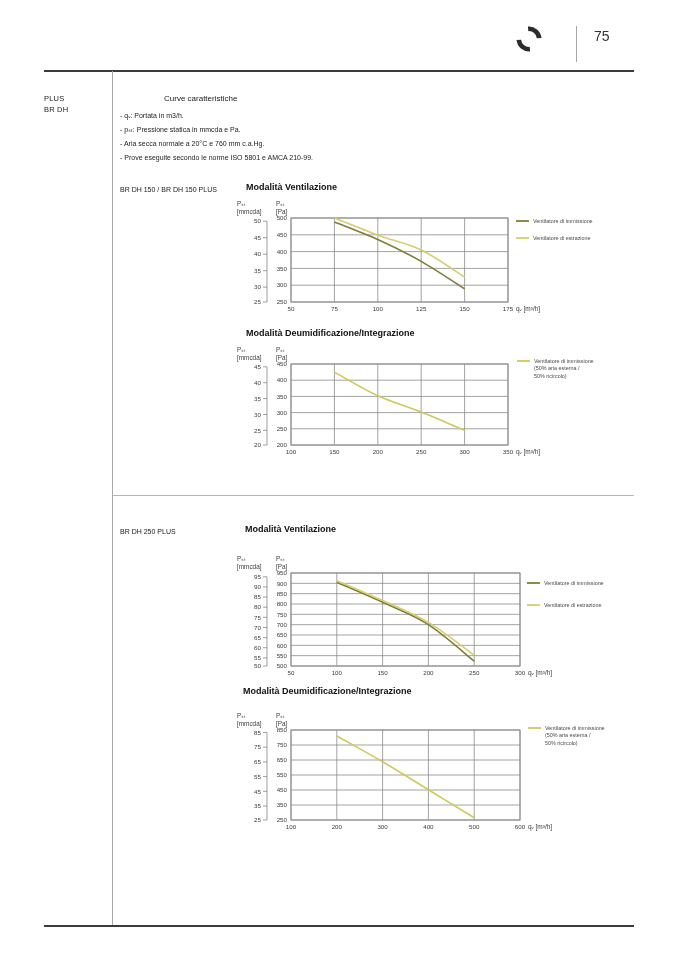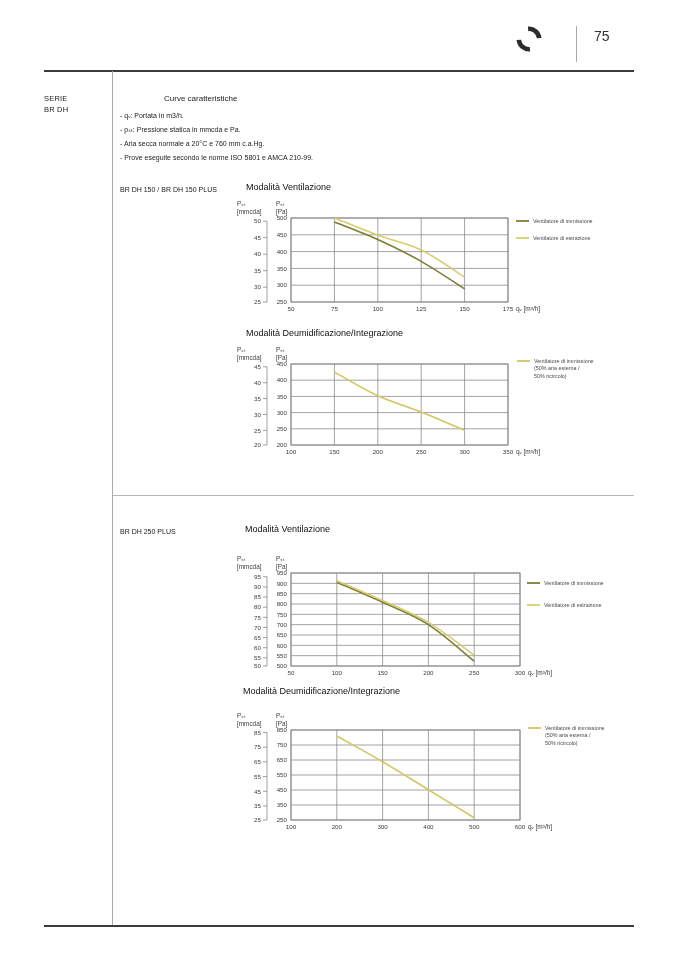--- a/index.html
+++ b/index.html
@@ -5,40 +5,40 @@
   html,body{margin:0;padding:0;background:#ffffff;}
   body{width:678px;height:959px;position:relative;font-family:"Liberation Sans","DejaVu Sans",sans-serif;color:#222;}
   .abs{position:absolute;}
   .rule{background:#3b3b3b;height:2px;}
   .vline{background:#a9a9a9;width:1px;}
   .pagenum{font-size:14px;color:#333;}
   .serie{font-size:7.5px;line-height:1.4;color:#222;letter-spacing:.2px;}
   .heading{font-size:8px;color:#1a1a1a;}
   .bullet{font-size:7px;color:#222;}
   .model{font-size:7px;color:#1a1a1a;}
-  .charttitle{font-size:9px;font-weight:normal;color:#111;}
+  .charttitle{font-size:9px;font-weight:bold;color:#111;}
   svg text{font-family:"Liberation Sans","DejaVu Sans",sans-serif;}
 </style>
 </head>
 <body>
 
 <svg class="abs" style="left:512px;top:22px;" width="34" height="34" viewBox="0 0 40 40">
   <path d="M 18.95 8.05 A 12 12 0 0 1 31.95 18.95" fill="none" stroke="#2c2c2c" stroke-width="5.4"></path>
   <path d="M 21.05 31.95 A 12 12 0 0 1 8.05 21.05" fill="none" stroke="#2c2c2c" stroke-width="5.4"></path>
 </svg>
 <div class="abs vline" style="left:576px;top:26px;height:36px;"></div>
 <div class="abs pagenum" style="left:594px;top:28px;">75</div>
 
 <div class="abs rule" style="left:44px;top:70px;width:590px;"></div>
 <div class="abs rule" style="left:44px;top:925px;width:590px;"></div>
 <div class="abs vline" style="left:112px;top:71px;height:854px;"></div>
 <div class="abs" style="left:113px;top:495px;width:521px;height:1px;background:#b5b5b5;"></div>
 
 <div class="abs serie" style="left:44px;top:94px;">
-  <div>SERIE</div>
+  <div>PLUS</div>
   <div>BR DH</div>
 </div>
 
 <div class="abs heading" style="left:120px;top:94px;margin-left:44px;">Curve caratteristiche</div>
 <div class="abs bullet" style="left:120px;top:112px;">- qᵥ: Portata in m3/h.</div>
 <div class="abs bullet" style="left:120px;top:126px;">- pₛₜ: Pressione statica in mmcda e Pa.</div>
 <div class="abs bullet" style="left:120px;top:140px;">- Aria secca normale a 20°C e 760 mm c.a.Hg.</div>
 <div class="abs bullet" style="left:120px;top:154px;">- Prove eseguite secondo le norme ISO 5801 e AMCA 210-99.</div>
 
 <div class="abs model" style="left:120px;top:186px;">BR DH 150 / BR DH 150 PLUS</div>

